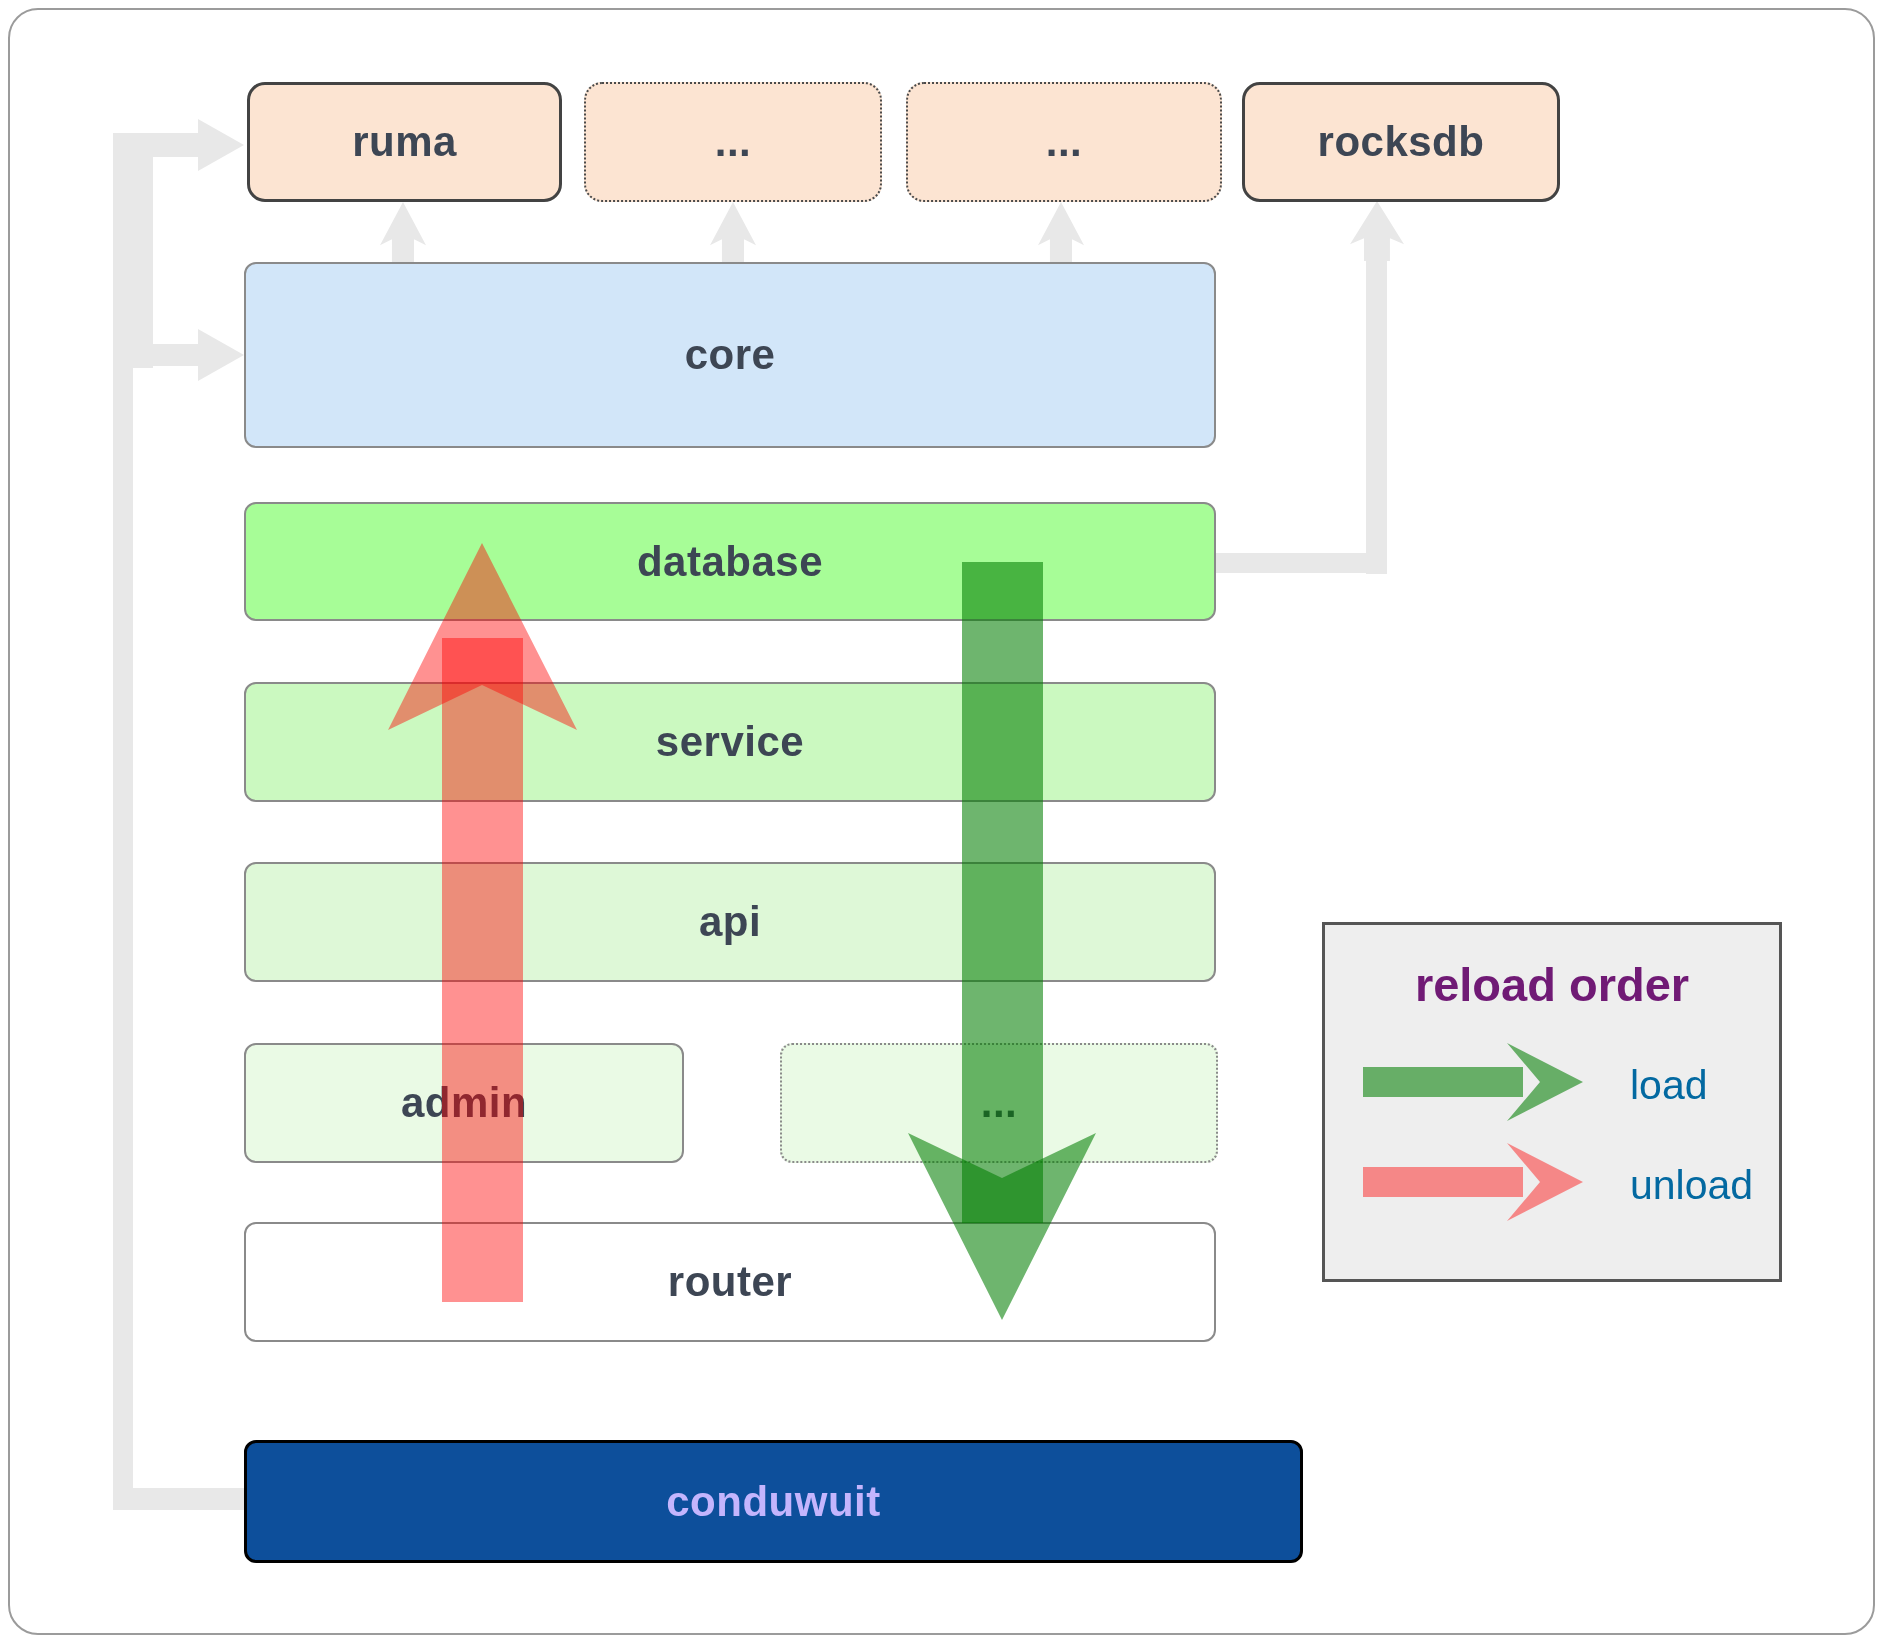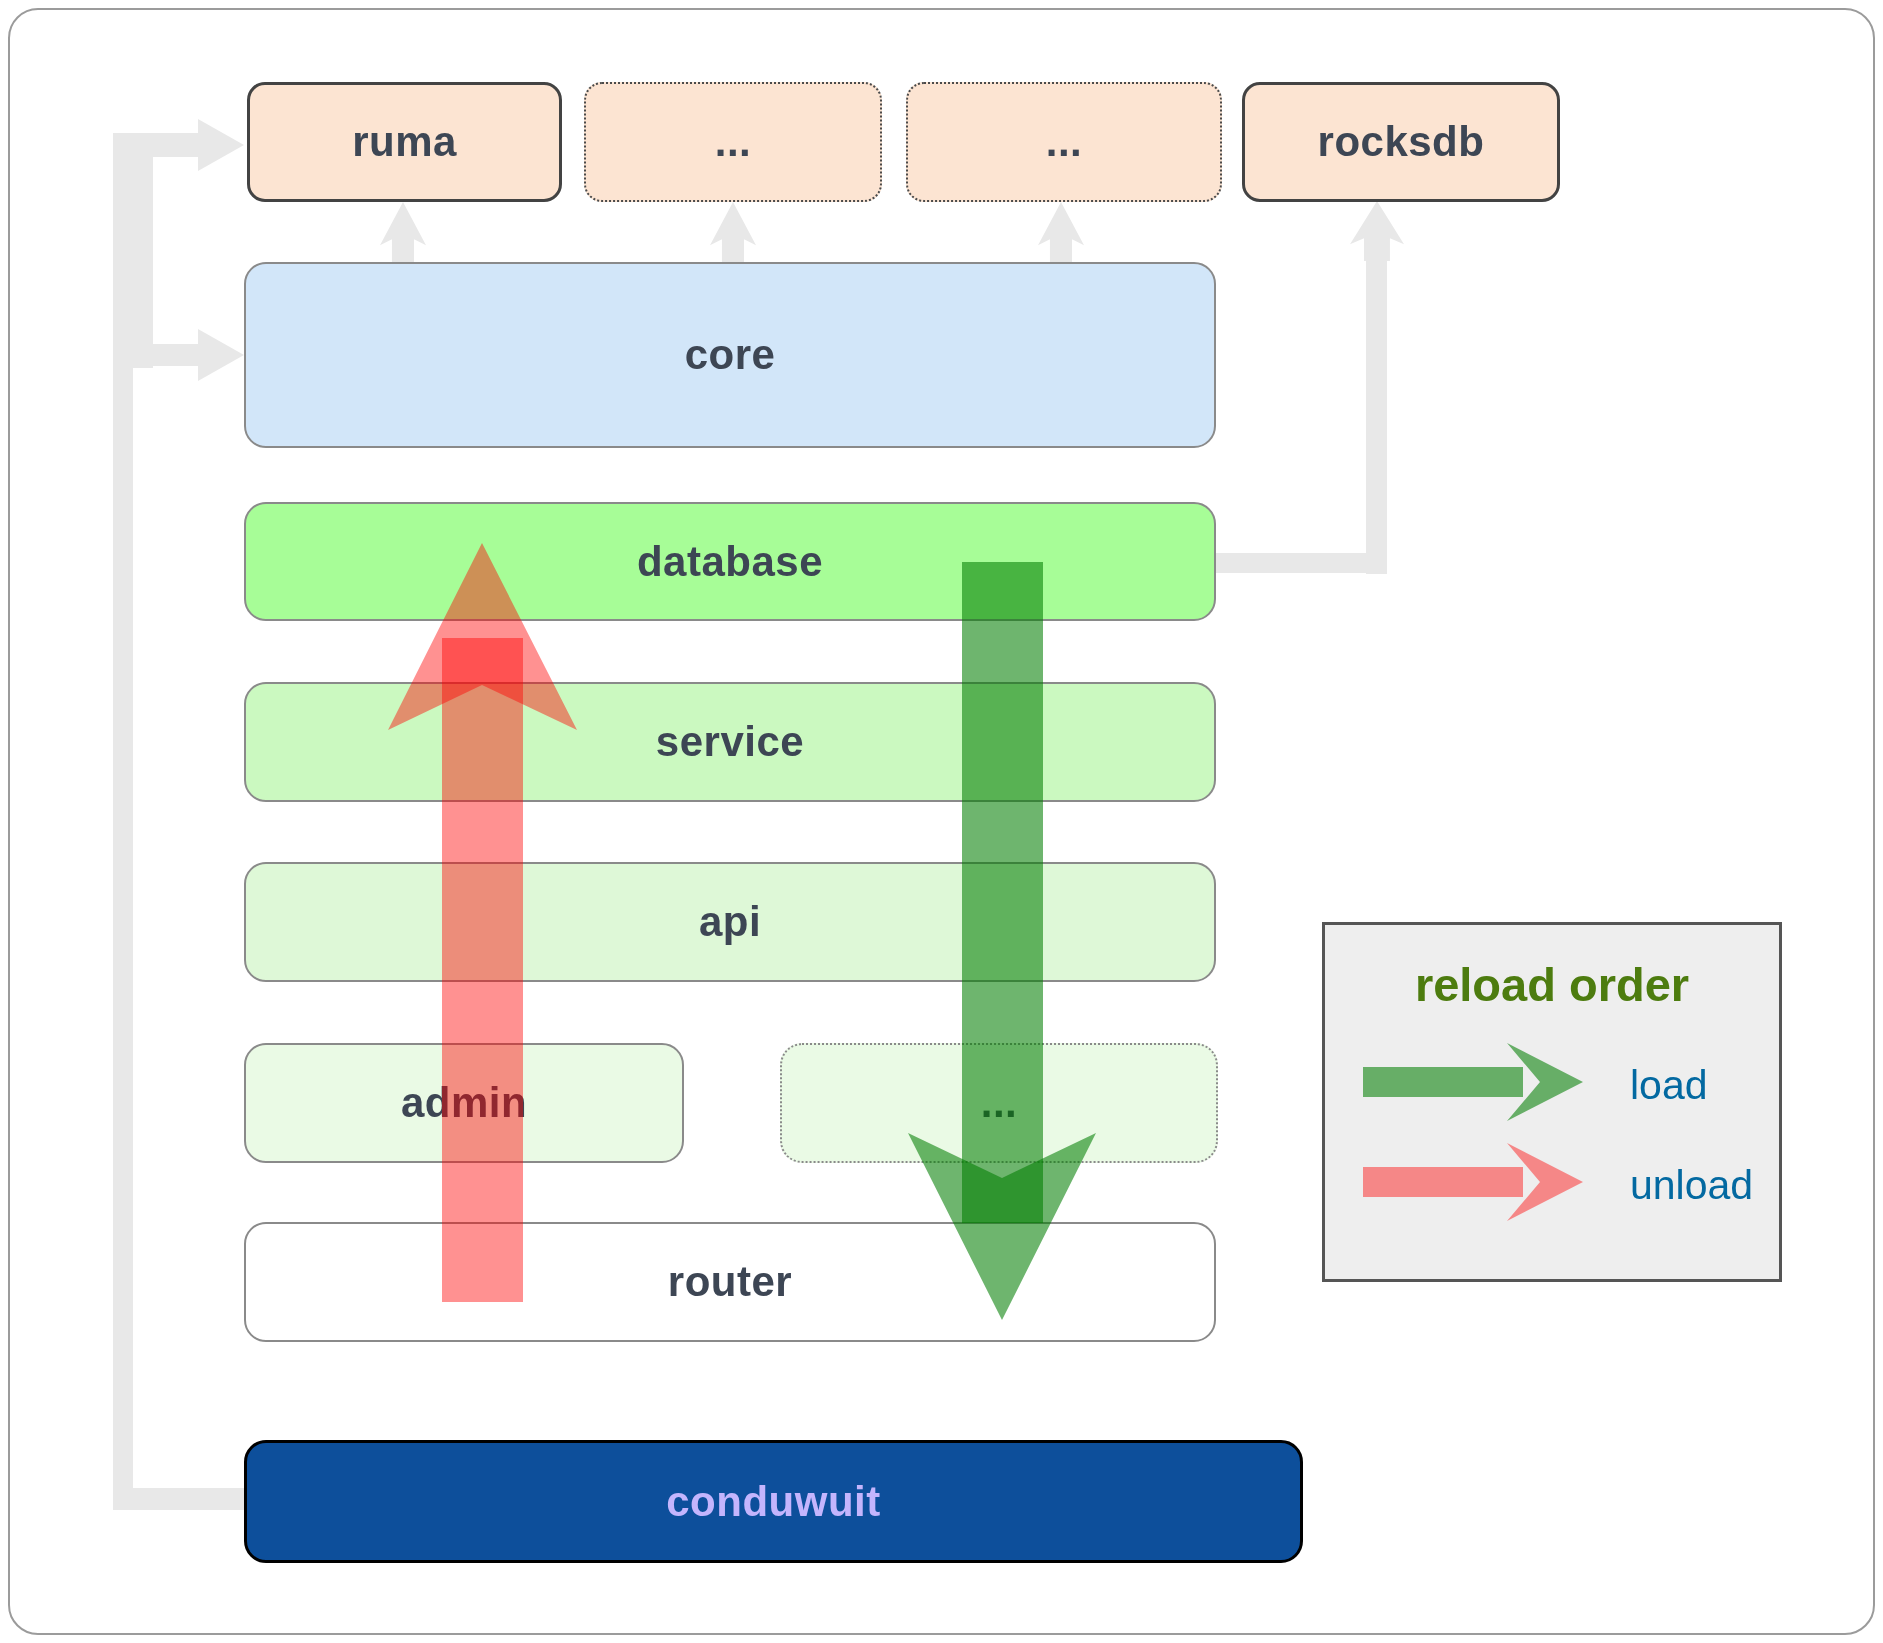--- a/index.html
+++ b/index.html
@@ -8,21 +8,21 @@
     font-family:"Liberation Sans",sans-serif;overflow:hidden;
   }
   .frame{
     position:absolute;left:8px;top:8px;width:1863px;height:1623px;
     border:2px solid #9b9b9b;border-radius:30px;
   }
   
   .node{
     position:absolute;display:flex;align-items:center;justify-content:center;
     font-size:42px;font-weight:600;color:#3d4654;letter-spacing:.5px;
-    border-radius:22px;box-sizing:border-box;background:#fff;
+    border-radius:12px;box-sizing:border-box;background:#fff;
   }
   .toprow{border-radius:18px;}
   .n-ruma   {left:247px;top:82px;width:315px;height:120px;background:#fce4d2;border:3px solid #434343;}
   .n-ext1   {left:584px;top:82px;width:298px;height:120px;background:#fce4d2;border:2px dotted #4b4b4b;}
   .n-ext2   {left:906px;top:82px;width:316px;height:120px;background:#fce4d2;border:2px dotted #4b4b4b;}
   .n-rocksdb{left:1242px;top:82px;width:318px;height:120px;background:#fce4d2;border:3px solid #434343;}
   .n-core   {left:244px;top:262px;width:972px;height:186px;background:#d2e6f9;border:2px solid #8a8a8a;}
   .n-database{left:244px;top:502px;width:972px;height:119px;background:#a7fd97;border:2px solid #8a8a8a;}
   .n-service{left:244px;top:682px;width:972px;height:120px;background:#cbf9c0;border:2px solid #8a8a8a;}
   .n-api    {left:244px;top:862px;width:972px;height:120px;background:#def8d7;border:2px solid #8a8a8a;}
@@ -50,21 +50,21 @@
   .up-ext1{left:710px;top:202px;}
   .up-ext2{left:1038px;top:202px;}
   .up-rocks{left:1350px;top:201px;width:54px;height:60px;}
   
   .legend{
     position:absolute;left:1322px;top:922px;width:460px;height:360px;
     background:#eeeeee;border:3px solid #555555;box-sizing:border-box;
   }
   .legend-title{
     position:absolute;left:0;top:32px;width:100%;text-align:center;
-    font-size:47px;font-weight:600;color:#4d7c0f;
+    font-size:47px;font-weight:600;color:#701a75;
   }
   .legend-label{
     position:absolute;font-size:41px;color:#0369a1;font-weight:400;
   }
   .ll-load  {left:305px;top:137px;}
   .ll-unload{left:305px;top:237px;}
   
   .overlay{position:absolute;left:0;top:0;width:1883px;height:1643px;pointer-events:none;}
 </style>
 </head>

